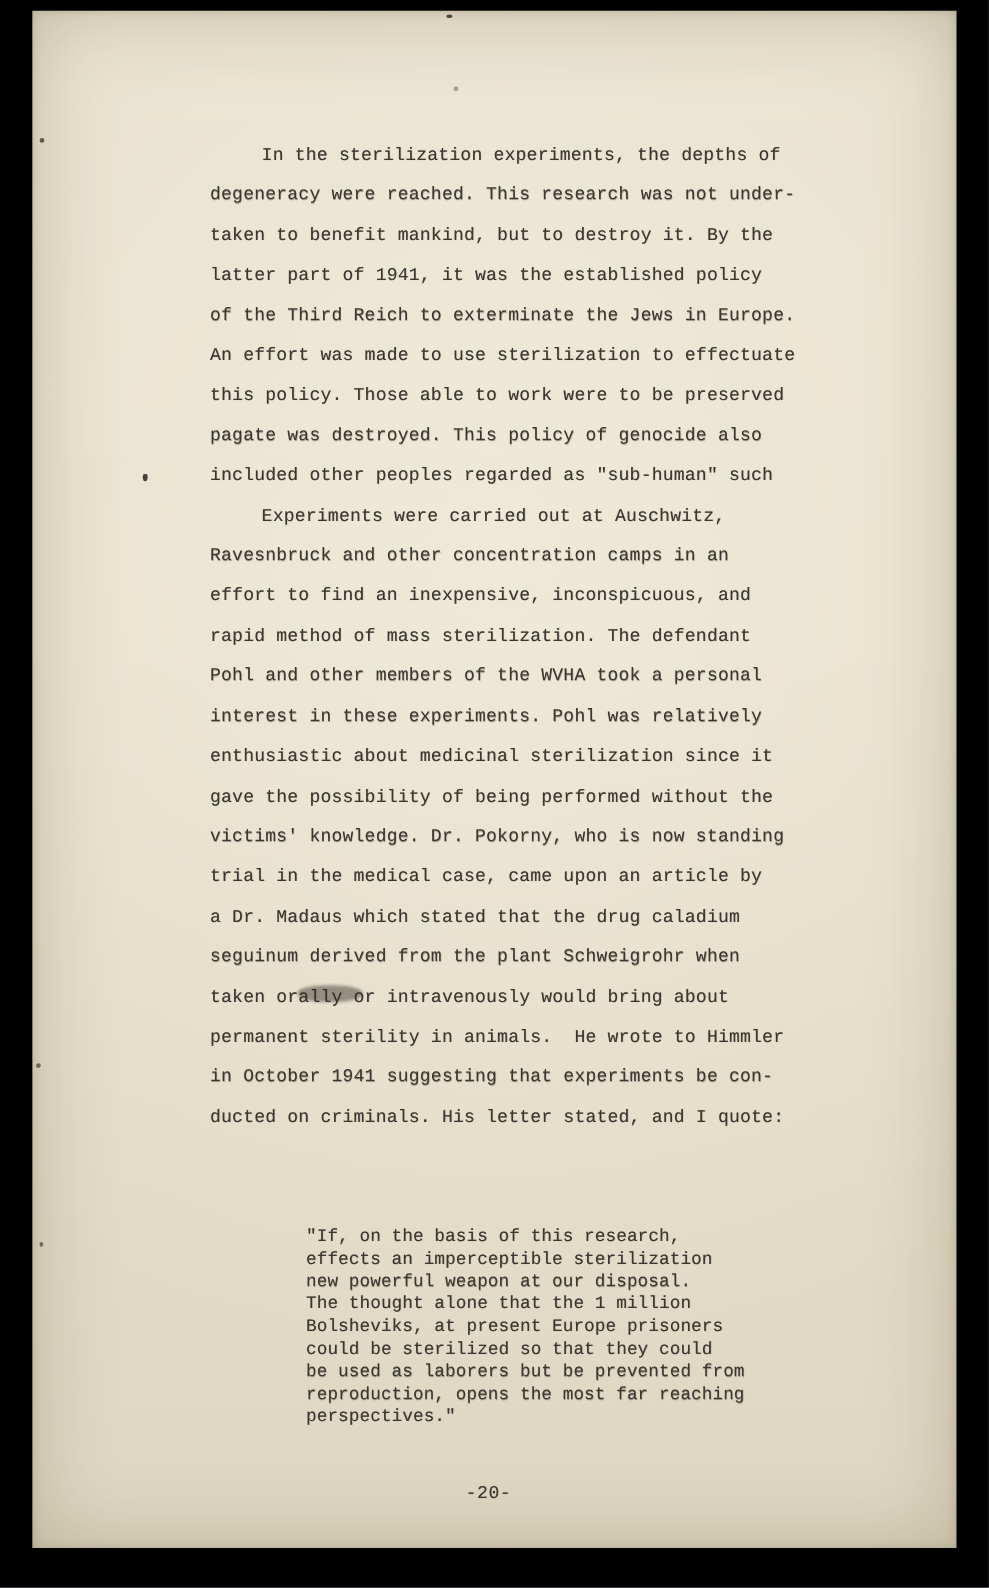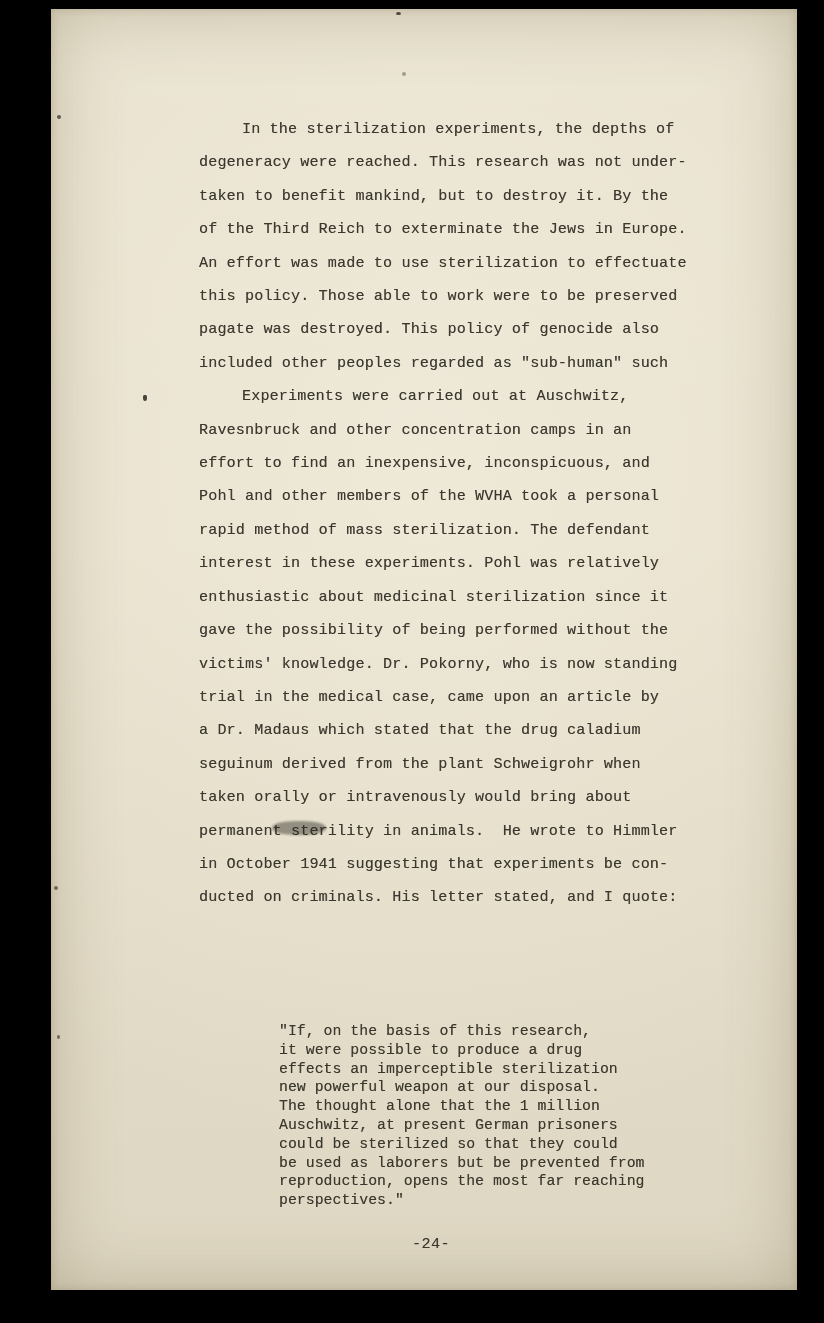--- a/index.html
+++ b/index.html
@@ -22,21 +22,20 @@
   .paper{
     position:absolute;
     left:27px; top:9px; right:27px; bottom:33px;
     background-color:var(--paper);
     background-image:
       radial-gradient(ellipse 120% 80% at 50% 35%, rgba(253,249,238,0.35), rgba(0,0,0,0) 70%),
       linear-gradient(180deg, rgba(255,255,255,0.06) 0%, rgba(0,0,0,0) 40%, rgba(60,45,20,0.05) 100%);
     box-shadow:
       inset 0 0 70px rgba(110,95,60,0.30),
       inset 0 0 8px rgba(80,65,35,0.20);
-    margin-left: 24px;
   }
   .doc-text{
     position:absolute;
     left:148px; top:104px;
     width:545px;
     color:var(--ink);
     font-size:15px;
     line-height:33.4px;
     letter-spacing:0.2px;
     text-shadow:0.3px 0.4px 0.6px rgba(50,47,38,0.45);
@@ -87,57 +86,57 @@
 </head>
 <body>
 
 <div class="scan">
   <div class="paper">
 
     <div class="doc-text">
         <div class="line indent">In the sterilization experiments, the depths of</div>
         <div class="line">degeneracy were reached. This research was not under-</div>
         <div class="line">taken to benefit mankind, but to destroy it. By the</div>
+        <div class="line">latter part of 1941, it was the established policy</div>
         <div class="line">of the Third Reich to exterminate the Jews in Europe.</div>
         <div class="line">An effort was made to use sterilization to effectuate</div>
         <div class="line">this policy. Those able to work were to be preserved</div>
         <div class="line">pagate was destroyed. This policy of genocide also</div>
         <div class="line">included other peoples regarded as "sub-human" such</div>
         <div class="line indent">Experiments were carried out at Auschwitz,</div>
         <div class="line">Ravesnbruck and other concentration camps in an</div>
         <div class="line">effort to find an inexpensive, inconspicuous, and</div>
+        <div class="line">rapid method of mass sterilization. The defendant</div>
         <div class="line">Pohl and other members of the WVHA took a personal</div>
-        <div class="line">rapid method of mass sterilization. The defendant</div>
         <div class="line">interest in these experiments. Pohl was relatively</div>
         <div class="line">enthusiastic about medicinal sterilization since it</div>
         <div class="line">gave the possibility of being performed without the</div>
         <div class="line">victims' knowledge. Dr. Pokorny, who is now standing</div>
         <div class="line">trial in the medical case, came upon an article by</div>
         <div class="line">a Dr. Madaus which stated that the drug caladium</div>
         <div class="line">seguinum derived from the plant Schweigrohr when</div>
         <div class="line">taken orally or intravenously would bring about</div>
         <div class="line">permanent sterility in animals.  He wrote to Himmler</div>
         <div class="line">in October 1941 suggesting that experiments be con-</div>
         <div class="line">ducted on criminals. His letter stated, and I quote:</div>
       </div>
 
     <div class="quote-block">
         <div class="qline">"If, on the basis of this research,</div>
-        <div class="qline">it were possible to produce a drug</div>
         <div class="qline">effects an imperceptible sterilization</div>
         <div class="qline">new powerful weapon at our disposal.</div>
         <div class="qline">The thought alone that the 1 million</div>
-        <div class="qline">Auschwitz, at present German prisoners</div>
+        <div class="qline">Bolsheviks, at present Europe prisoners</div>
         <div class="qline">could be sterilized so that they could</div>
         <div class="qline">be used as laborers but be prevented from</div>
         <div class="qline">reproduction, opens the most far reaching</div>
         <div class="qline">perspectives."</div>
       </div>
 
-    <div class="page-number">-24-</div>
+    <div class="page-number">-20-</div>
 
     <span class="blot"></span>
     <span class="speck s1"></span>
     <span class="speck s2"></span>
     <span class="speck s3"></span>
     <span class="speck s4"></span>
     <span class="speck s5"></span>
     <span class="speck s6"></span>
   </div>
 </div>

